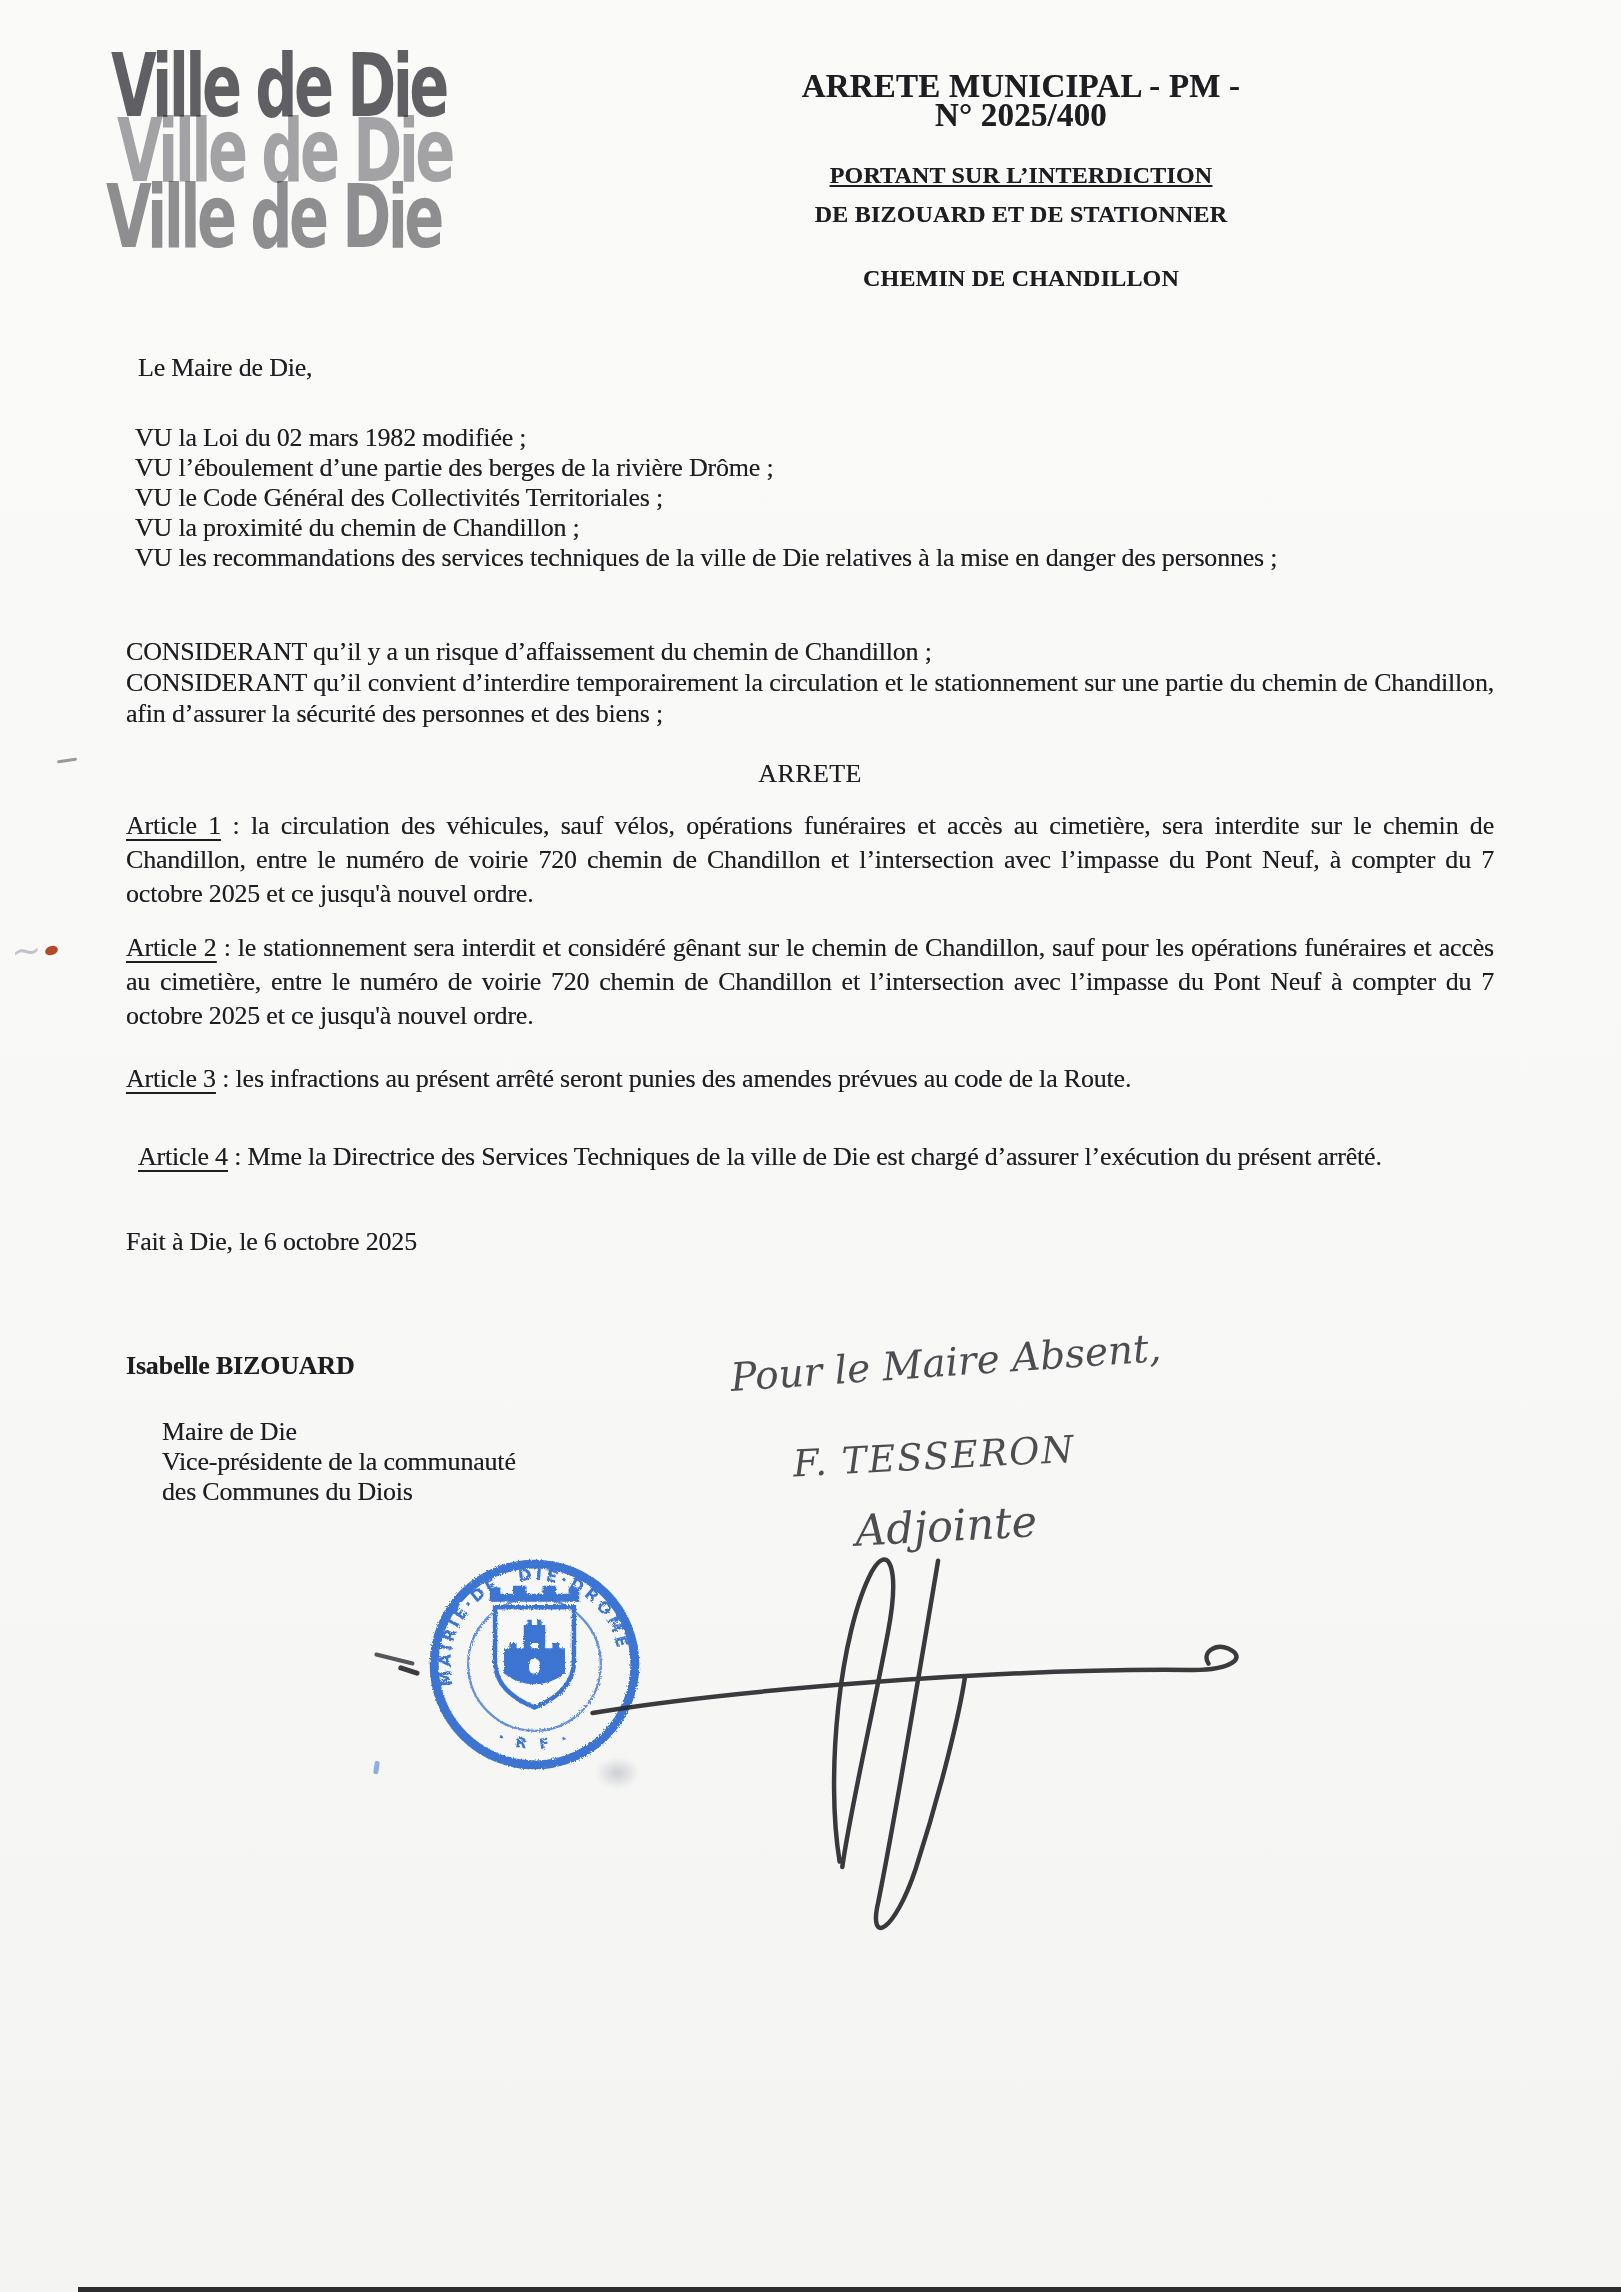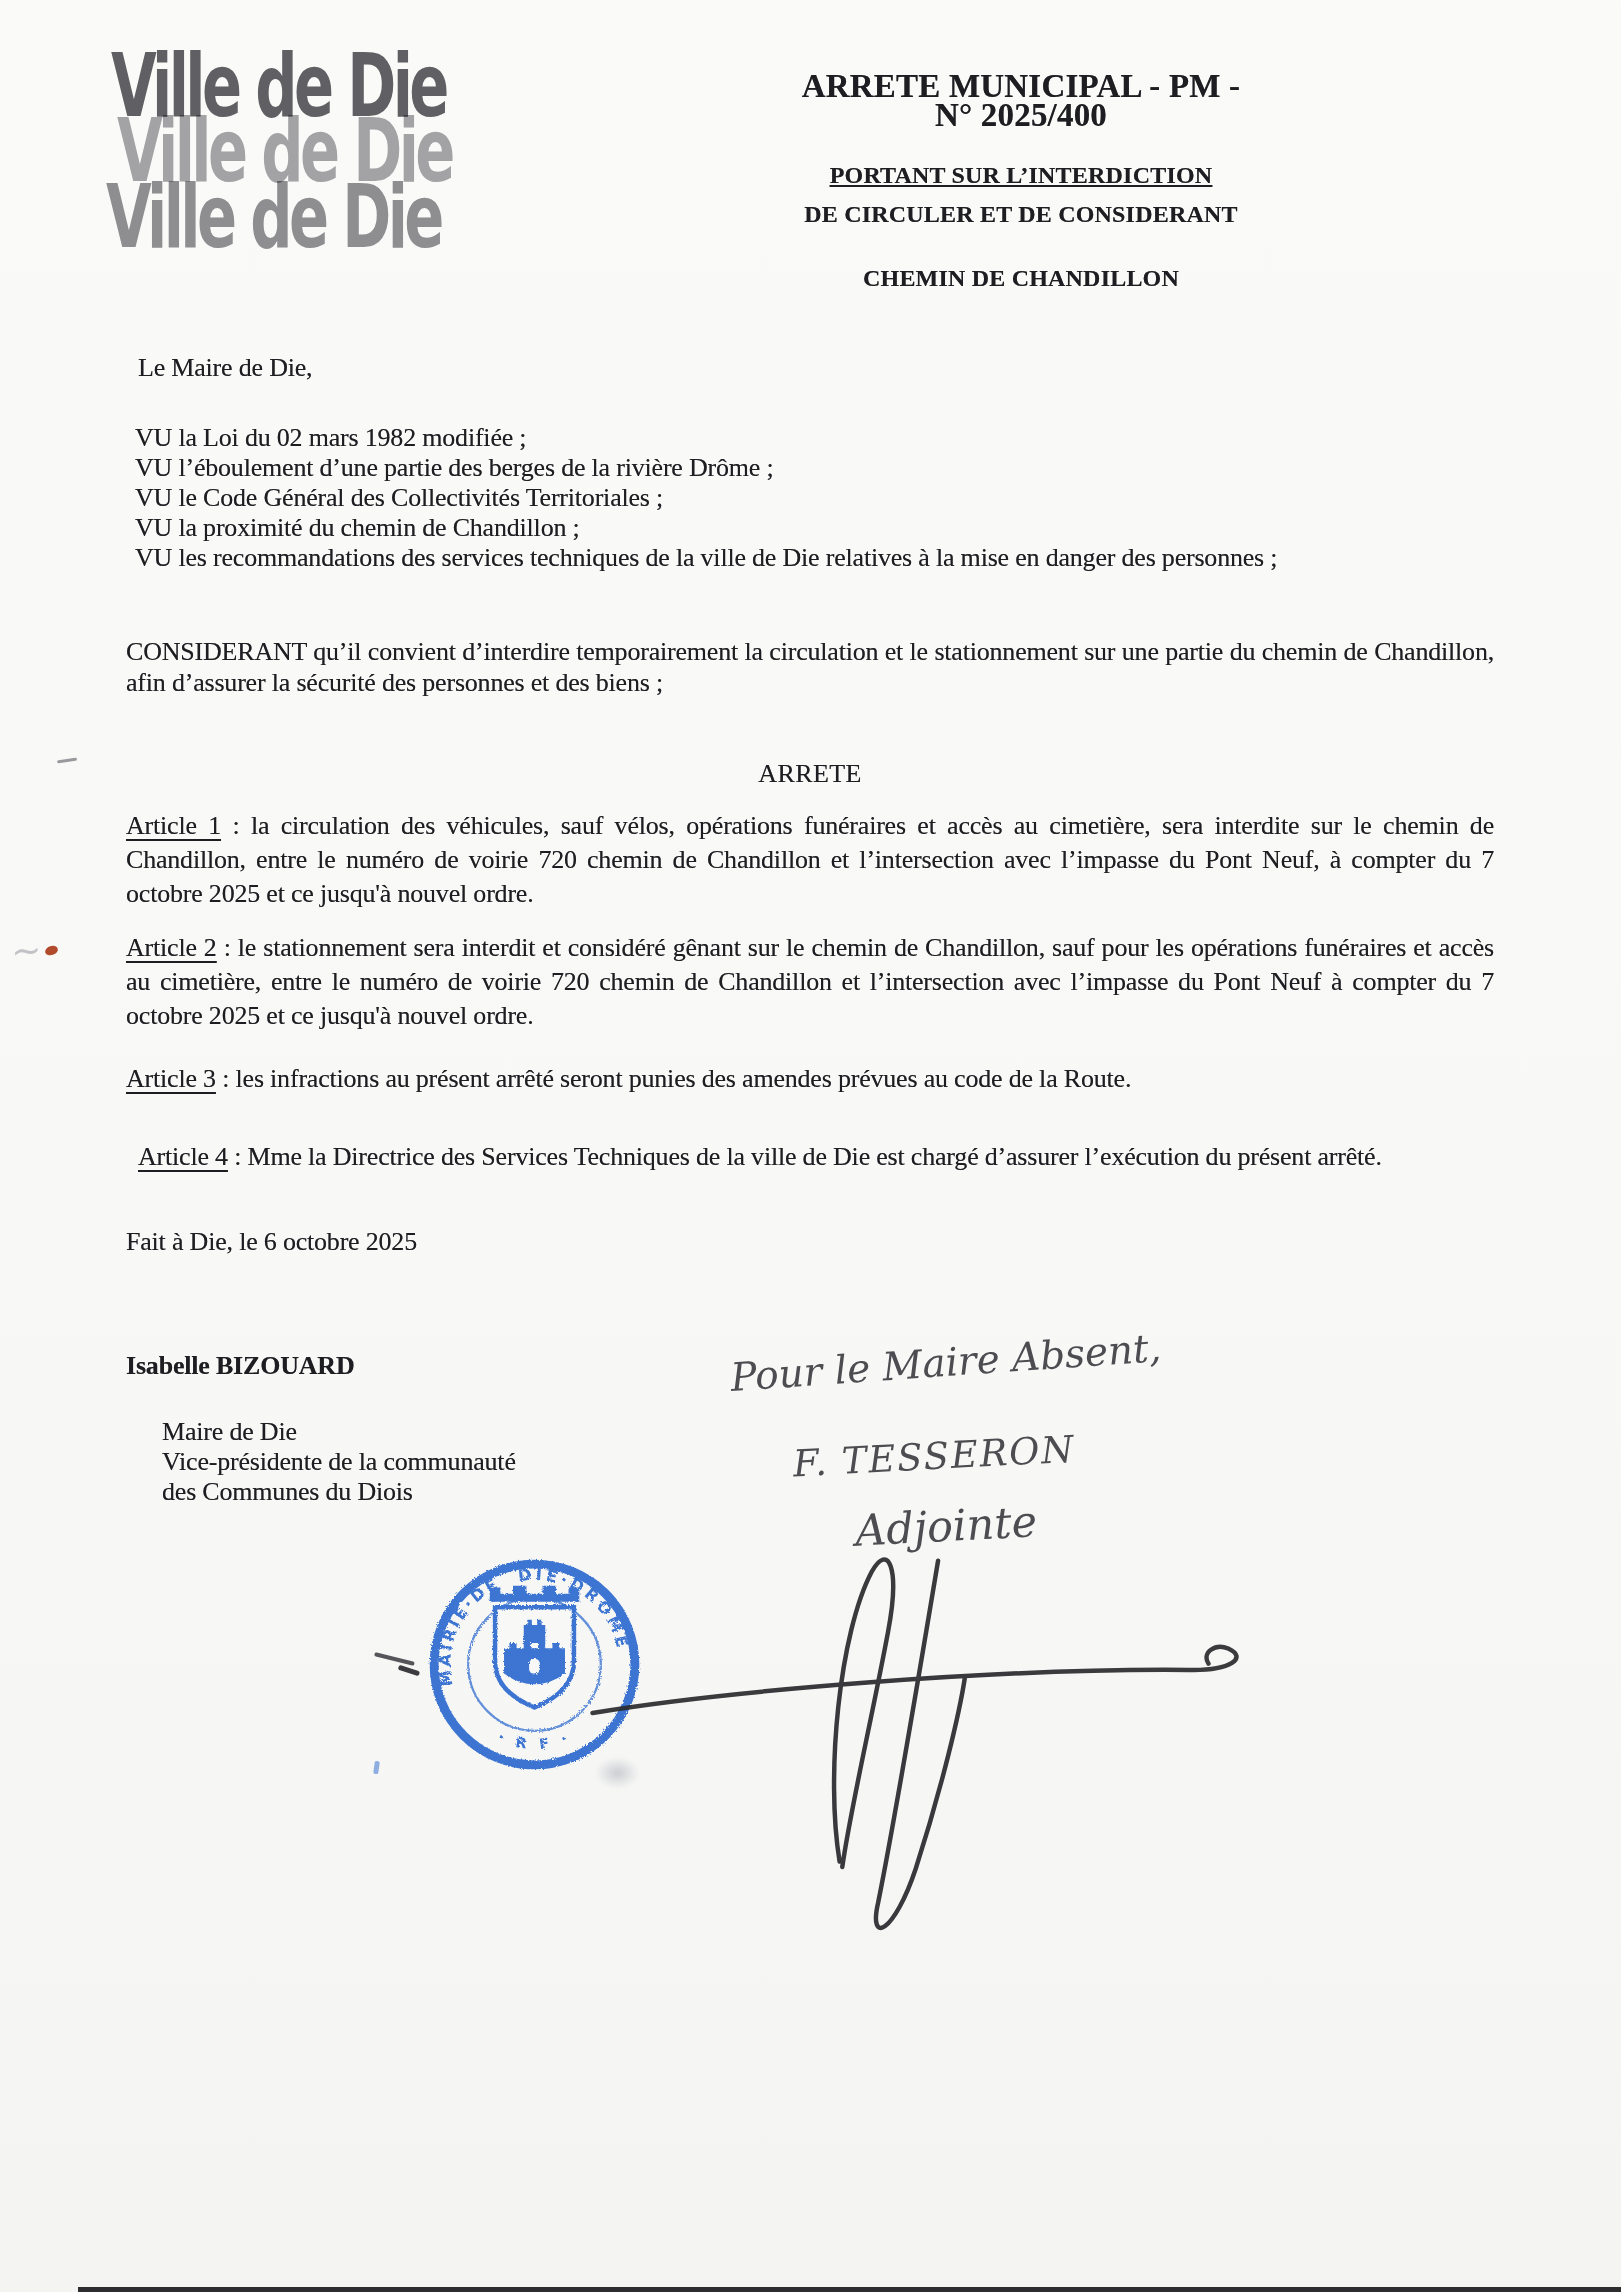--- a/index.html
+++ b/index.html
@@ -39,35 +39,36 @@
 
   <div class="abs" style="left:106px;top:43px;width:376px;height:224px;">
     <div class="logo-row" style="left:5.4px;top:0;color:#626266;">Ville de Die</div>
     <div class="logo-row" style="left:10.7px;top:65px;color:#a6a6aa;">Ville de Die</div>
     <div class="logo-row" style="left:0;top:131px;color:#919195;">Ville de Die</div>
   </div>
 
   <div class="abs" style="left:797px;top:72px;width:448px;text-align:center;">
     <div class="header-line" style="font-size:33px;line-height:29px;">ARRETE MUNICIPAL - PM - N° 2025/400</div>
     <div class="header-line" style="font-size:24px;line-height:39px;margin-top:26px;text-decoration:underline;">PORTANT SUR L’INTERDICTION</div>
-    <div class="header-line" style="font-size:24px;line-height:39px;">DE CIRCULER ET DE CONSIDERANT</div>
+    <div class="header-line" style="font-size:24px;line-height:39px;">DE BIZOUARD ET DE STATIONNER</div>
     <div class="header-line" style="font-size:24px;line-height:29px;margin-top:30px;">CHEMIN DE CHANDILLON</div>
   </div>
 
   <div class="abs body-text" style="left:138px;top:351px;">Le Maire de Die,</div>
 
   <div class="abs body-text" style="left:126px;top:423px;line-height:30px;width:1397px;margin-left:9px;">
     <div class="vu-line">VU la Loi du 02 mars 1982 modifiée ;</div>
     <div class="vu-line">VU l’éboulement d’une partie des berges de la rivière Drôme ;</div>
     <div class="vu-line">VU le Code Général des Collectivités Territoriales ;</div>
     <div class="vu-line">VU la proximité du chemin de Chandillon ;</div>
     <div class="vu-line">VU les recommandations des services techniques de la ville de Die relatives à la mise en danger des personnes ;</div>
   </div>
 
   <div class="abs body-text" style="left:126px;top:636px;line-height:31px;width:1368px;">
+    <div>CONSIDERANT qu’il y a un risque d’affaissement du chemin de Chandillon ;</div>
     <div class="justified">CONSIDERANT qu’il convient d’interdire temporairement la circulation et le stationnement sur une partie du chemin de Chandillon, afin d’assurer la sécurité des personnes et des biens ;</div>
   </div>
 
   <div class="abs body-text" style="left:126px;top:757px;width:1368px;text-align:center;letter-spacing:0.4px;">ARRETE</div>
 
   <p class="abs body-text justified" style="left:126px;top:809px;width:1368px;margin:0;"><span class="article-label">Article 1</span><span> : la circulation des véhicules, sauf vélos, opérations funéraires et accès au cimetière, sera interdite sur le chemin de Chandillon, entre le numéro de voirie 720 chemin de Chandillon et l’intersection avec l’impasse du Pont Neuf, à compter du 7 octobre 2025 et ce jusqu'à nouvel ordre.</span></p>
 
   <p class="abs body-text justified" style="left:126px;top:931px;width:1368px;margin:0;"><span class="article-label">Article 2</span><span> : le stationnement sera interdit et considéré gênant sur le chemin de Chandillon, sauf pour les opérations funéraires et accès au cimetière, entre le numéro de voirie 720 chemin de Chandillon et l’intersection avec l’impasse du Pont Neuf à compter du 7 octobre 2025 et ce jusqu'à nouvel ordre.</span></p>
 
   <p class="abs body-text oneline" style="left:126px;top:1062px;margin:0;"><span class="article-label">Article 3</span><span> : les infractions au présent arrêté seront punies des amendes prévues au code de la Route.</span></p>

